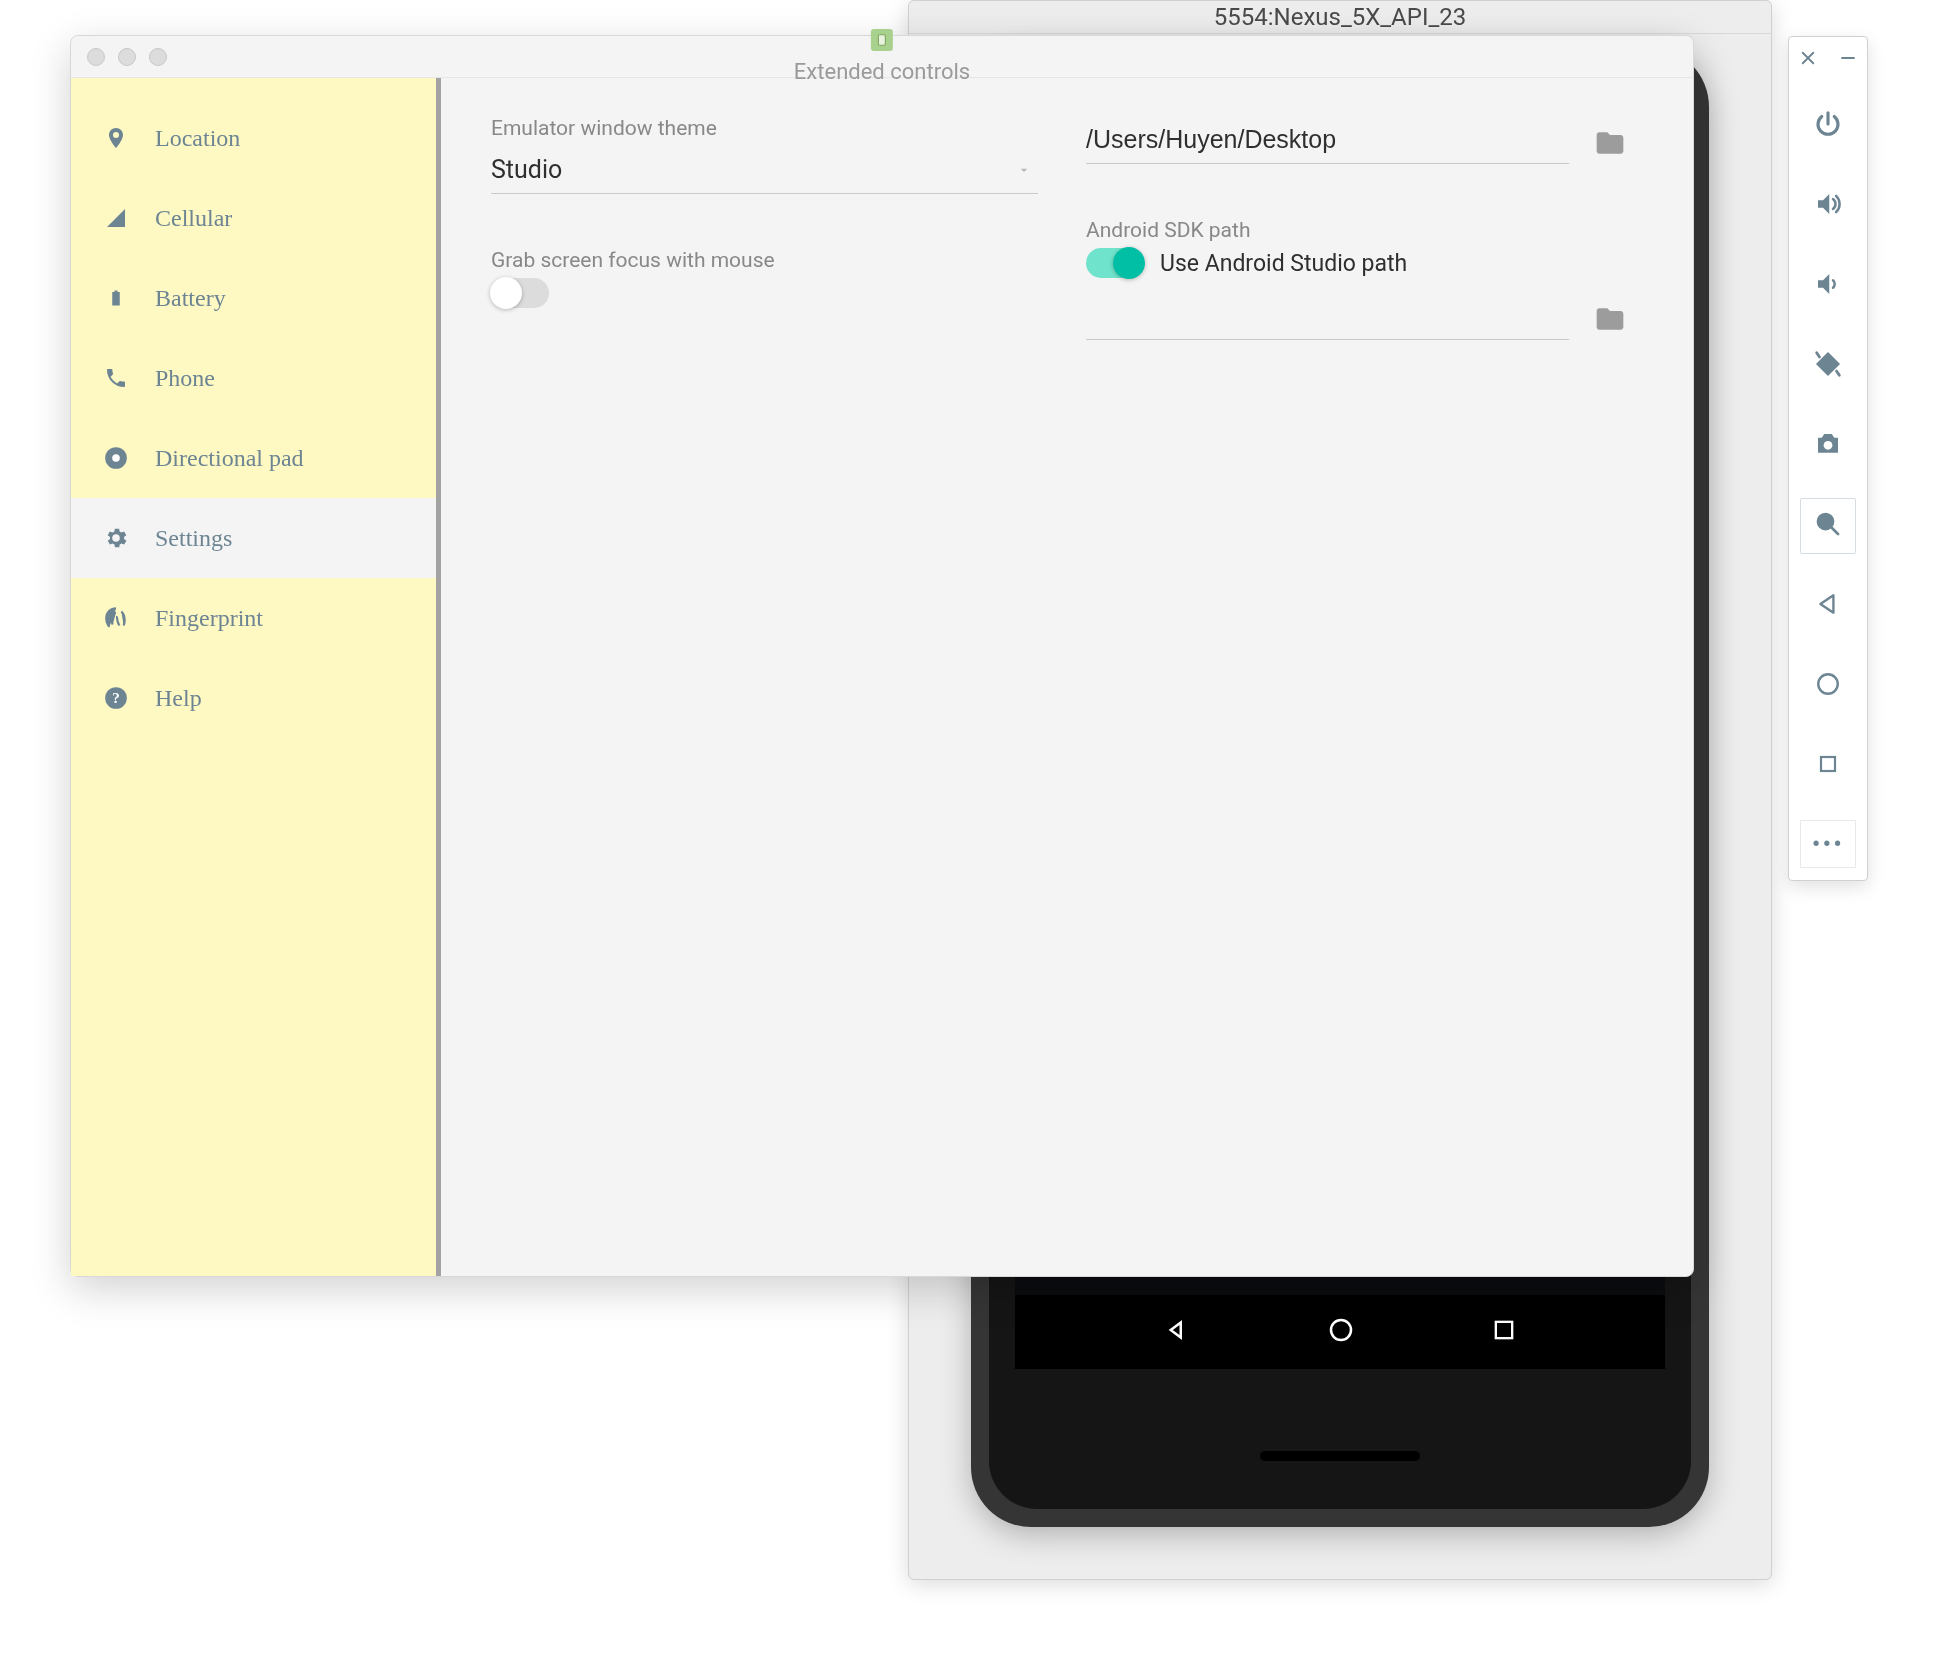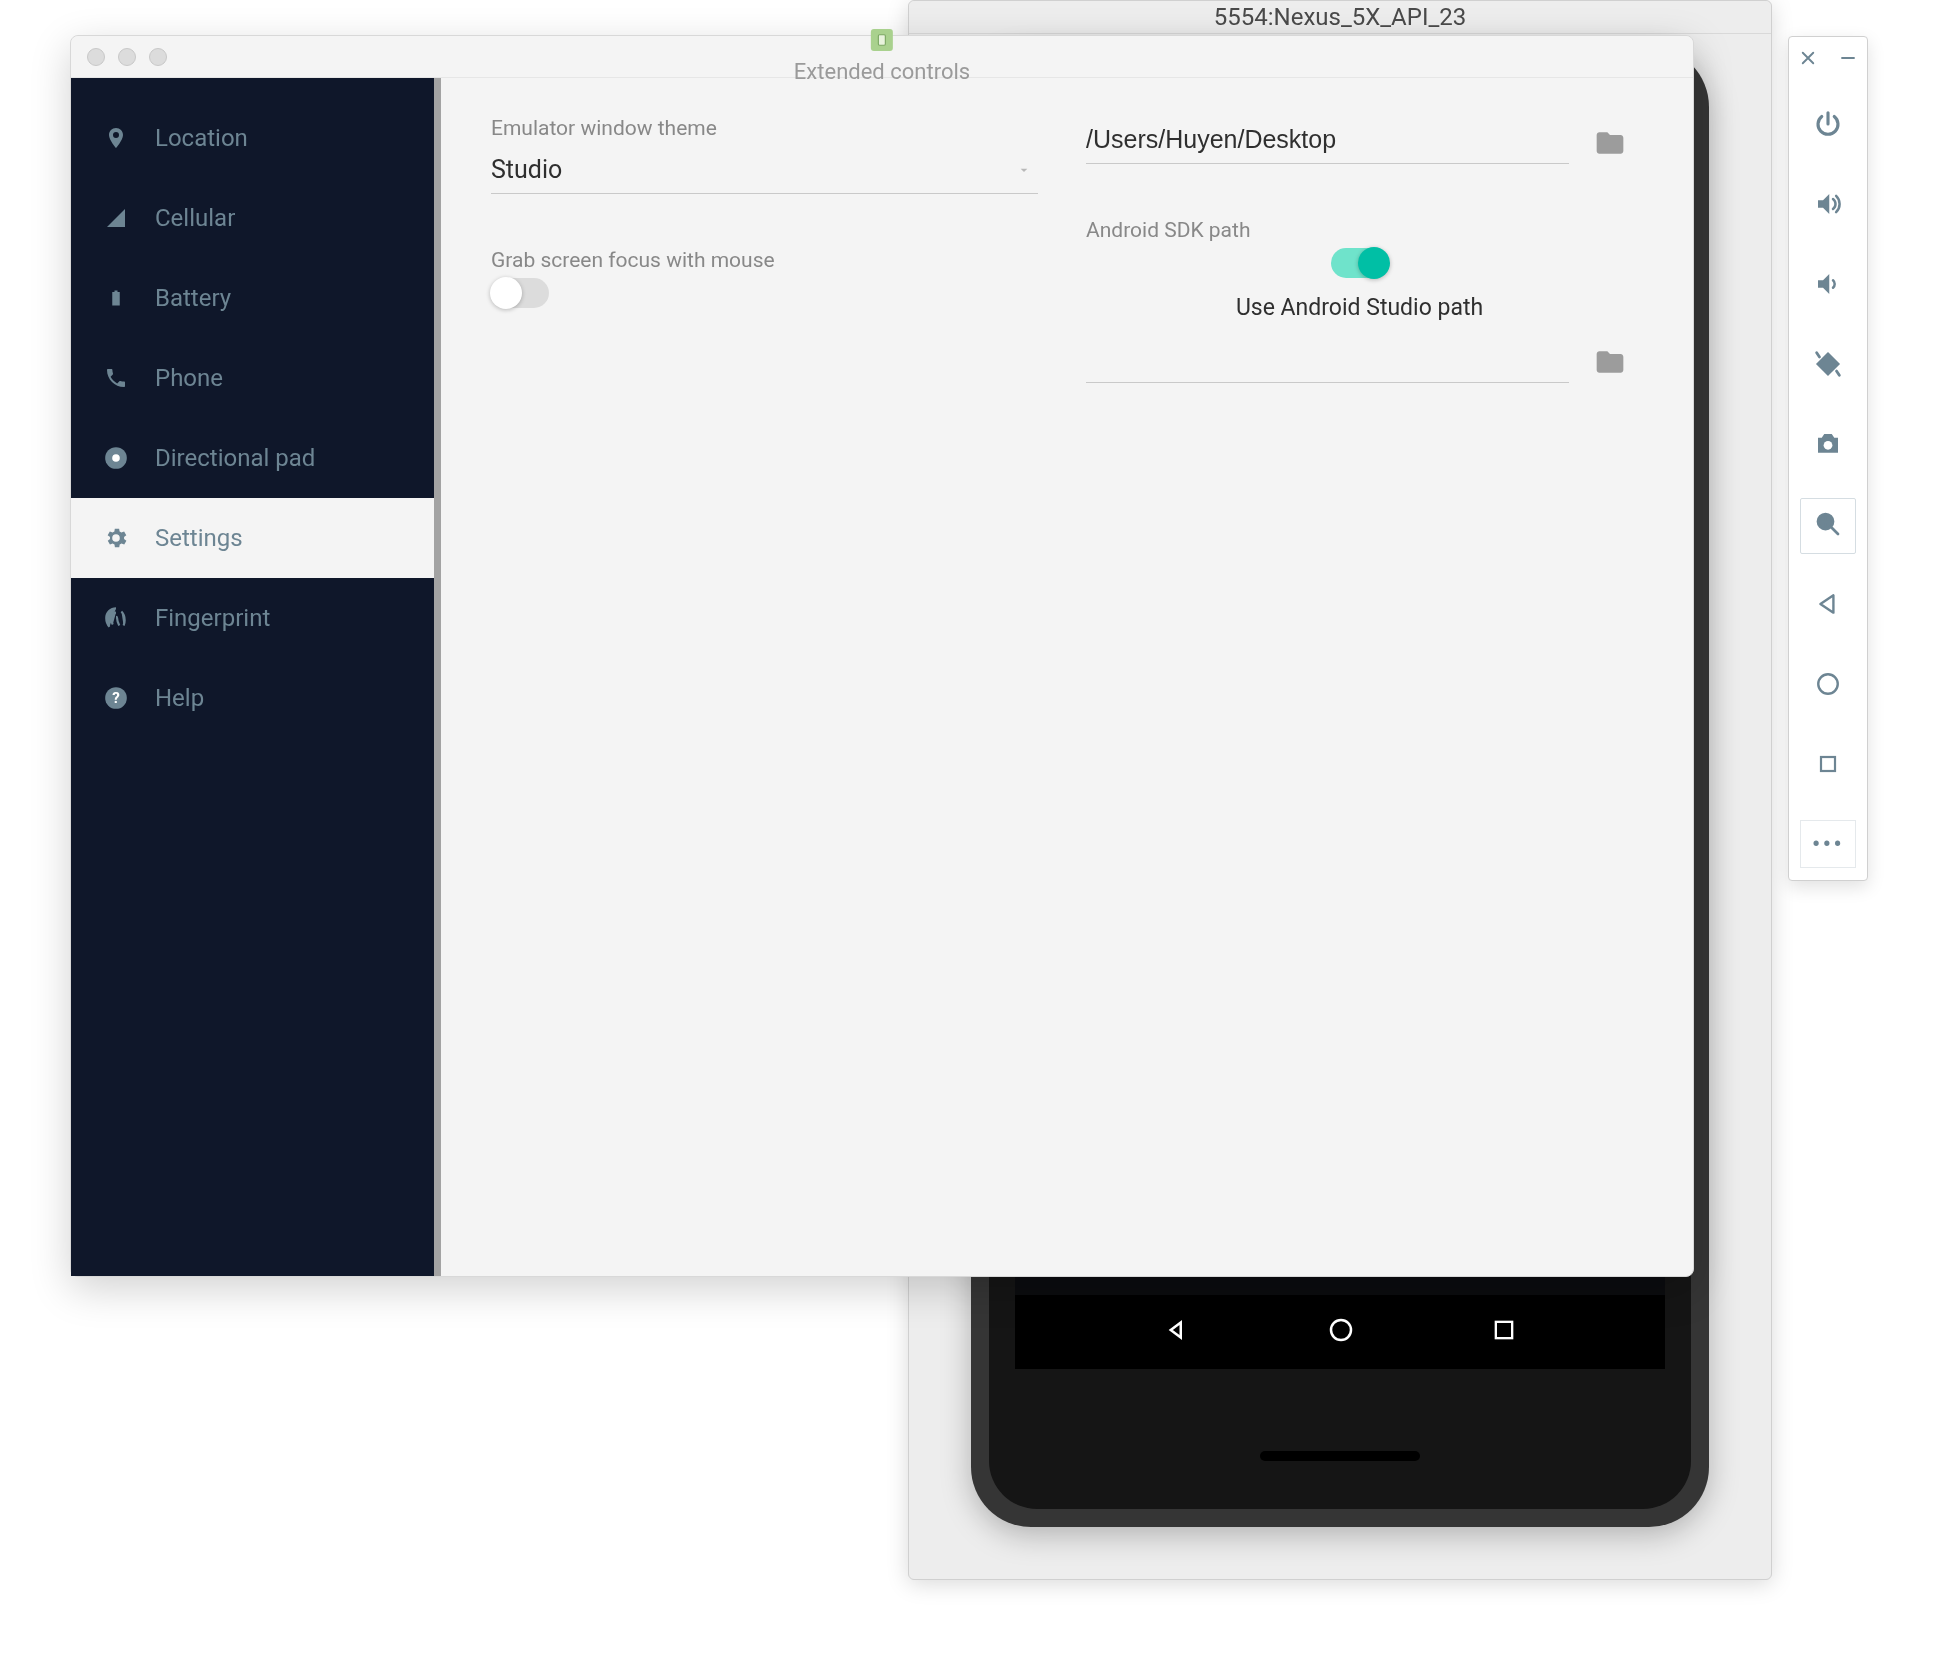--- a/index.html
+++ b/index.html
@@ -126,23 +126,24 @@
     border-radius: 3px;
     display: inline-flex; align-items: center; justify-content: center;
   }
   .dialog-body {
     display: flex;
     flex: 1;
     min-height: 0;
   }
   .sidebar {
     width: 370px;
-    background: #0f172a;
-    border-right: 7px solid #a3a3a3;
+    background: #fef9c3;
+    border-right: 5px solid #a3a3a3;
     padding-top: 20px;
+    font-family: Liberation Serif, serif;
   }
   .sidebar-item {
     display: flex;
     align-items: center;
     height: 80px;
     padding-left: 30px;
     gap: 24px;
     font-size: 24px;
     color: #6d8593;
     cursor: pointer;
@@ -439,21 +440,21 @@
                 <svg width="40" height="32" viewBox="0 0 24 24">
                     <path d="M10 4H4c-1 0-2 .9-2 2v12c0 1.1 1 2 2 2h16c1 0 2-.9 2-2V8c0-1.1-1-2-2-2h-8l-2-2z"></path>
                   </svg>
               </span>
             </div>
           </div>
         </div>
 
         <div class="field-block">
           <div class="field-label">Android SDK path</div>
-          <div class="toggle-row" style="margin-bottom:14px;flex-direction:column;">
+          <div class="toggle-row" style="margin-bottom:14px;">
             <div class="toggle on">
               <div class="knob"></div>
             </div>
             <span>Use Android Studio path</span>
           </div>
           <div class="text-field-row">
             <div class="text-field">
               <input type="text" value="" style="">
             </div>
             <div class="folder-btn">

